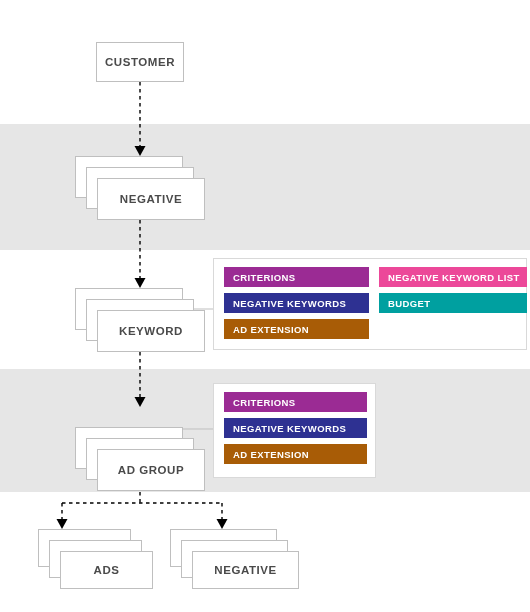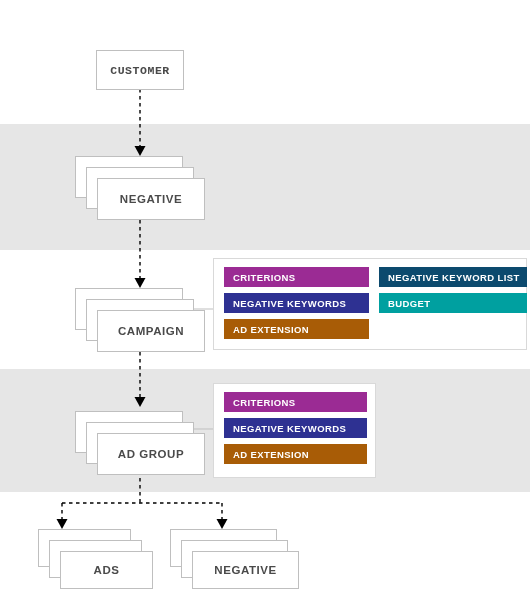--- a/index.html
+++ b/index.html
@@ -57,33 +57,33 @@
     justify-content: center;
   }
   .node-label {
     font-size: 11.5px;
     font-weight: bold;
     letter-spacing: 0.55px;
     color: #4a4a4a;
     white-space: nowrap;
   }
   
-  .single .card.front { left: 0; top: 8px; font-family: Liberation Mono, monospace; }
+  .single .card.front { left: 0; top: 0; }
 
   
   #node-customer { left: 96px; top: 42px;  width: 88px; height: 40px; }
   #node-customer .card { width: 88px; height: 40px; }
 
   #node-account  { left: 75px; top: 156px; width: 130px; height: 64px; }
   #node-account .card { width: 108px; height: 42px; }
 
   #node-campaign { left: 75px; top: 288px; width: 130px; height: 64px; }
   #node-campaign .card { width: 108px; height: 42px; }
 
-  #node-adgroup  { left: 75px; top: 411px; width: 154px; height: 64px; }
+  #node-adgroup  { left: 75px; top: 427px; width: 154px; height: 64px; }
   #node-adgroup .card { width: 108px; height: 42px; }
 
   #node-ads      { left: 22px; top: 529px; width: 115px; height: 60px; }
   #node-ads .card { width: 93px; height: 38px; margin-left: 16px; }
 
   #node-keywords { left: 170px; top: 529px; width: 129px; height: 60px; }
   #node-keywords .card { width: 107px; height: 38px; }
 
   
   .panel {
@@ -161,21 +161,21 @@
     <div class="card back1"></div>
     <div class="card front">
       <span class="node-label">NEGATIVE</span>
     </div>
   </div>
 
   <div class="node" id="node-campaign">
     <div class="card back2"></div>
     <div class="card back1"></div>
     <div class="card front">
-      <span class="node-label">CAMPAIGN</span>
+      <span class="node-label">KEYWORD</span>
     </div>
   </div>
 
   <div class="node" id="node-adgroup">
     <div class="card back2"></div>
     <div class="card back1"></div>
     <div class="card front">
       <span class="node-label">AD GROUP</span>
     </div>
   </div>
@@ -202,21 +202,21 @@
         <span>CRITERIONS</span>
       </div>
       <div class="tag w-left" style="background-color: rgb(46, 49, 146);">
         <span>NEGATIVE KEYWORDS</span>
       </div>
       <div class="tag w-left" style="background-color: rgb(168, 92, 6);">
         <span>AD EXTENSION</span>
       </div>
     </div>
     <div class="panel-col">
-      <div class="tag w-right" style="background-color: #0c4a6e;">
+      <div class="tag w-right" style="background-color: #ec4899;">
         <span>NEGATIVE KEYWORD LIST</span>
       </div>
       <div class="tag w-right" style="background-color: rgb(0, 160, 160);">
         <span>BUDGET</span>
       </div>
       <div class="tag w-right spacer"></div>
     </div>
   </div>
 
   <div class="panel" id="panel-adgroup">

